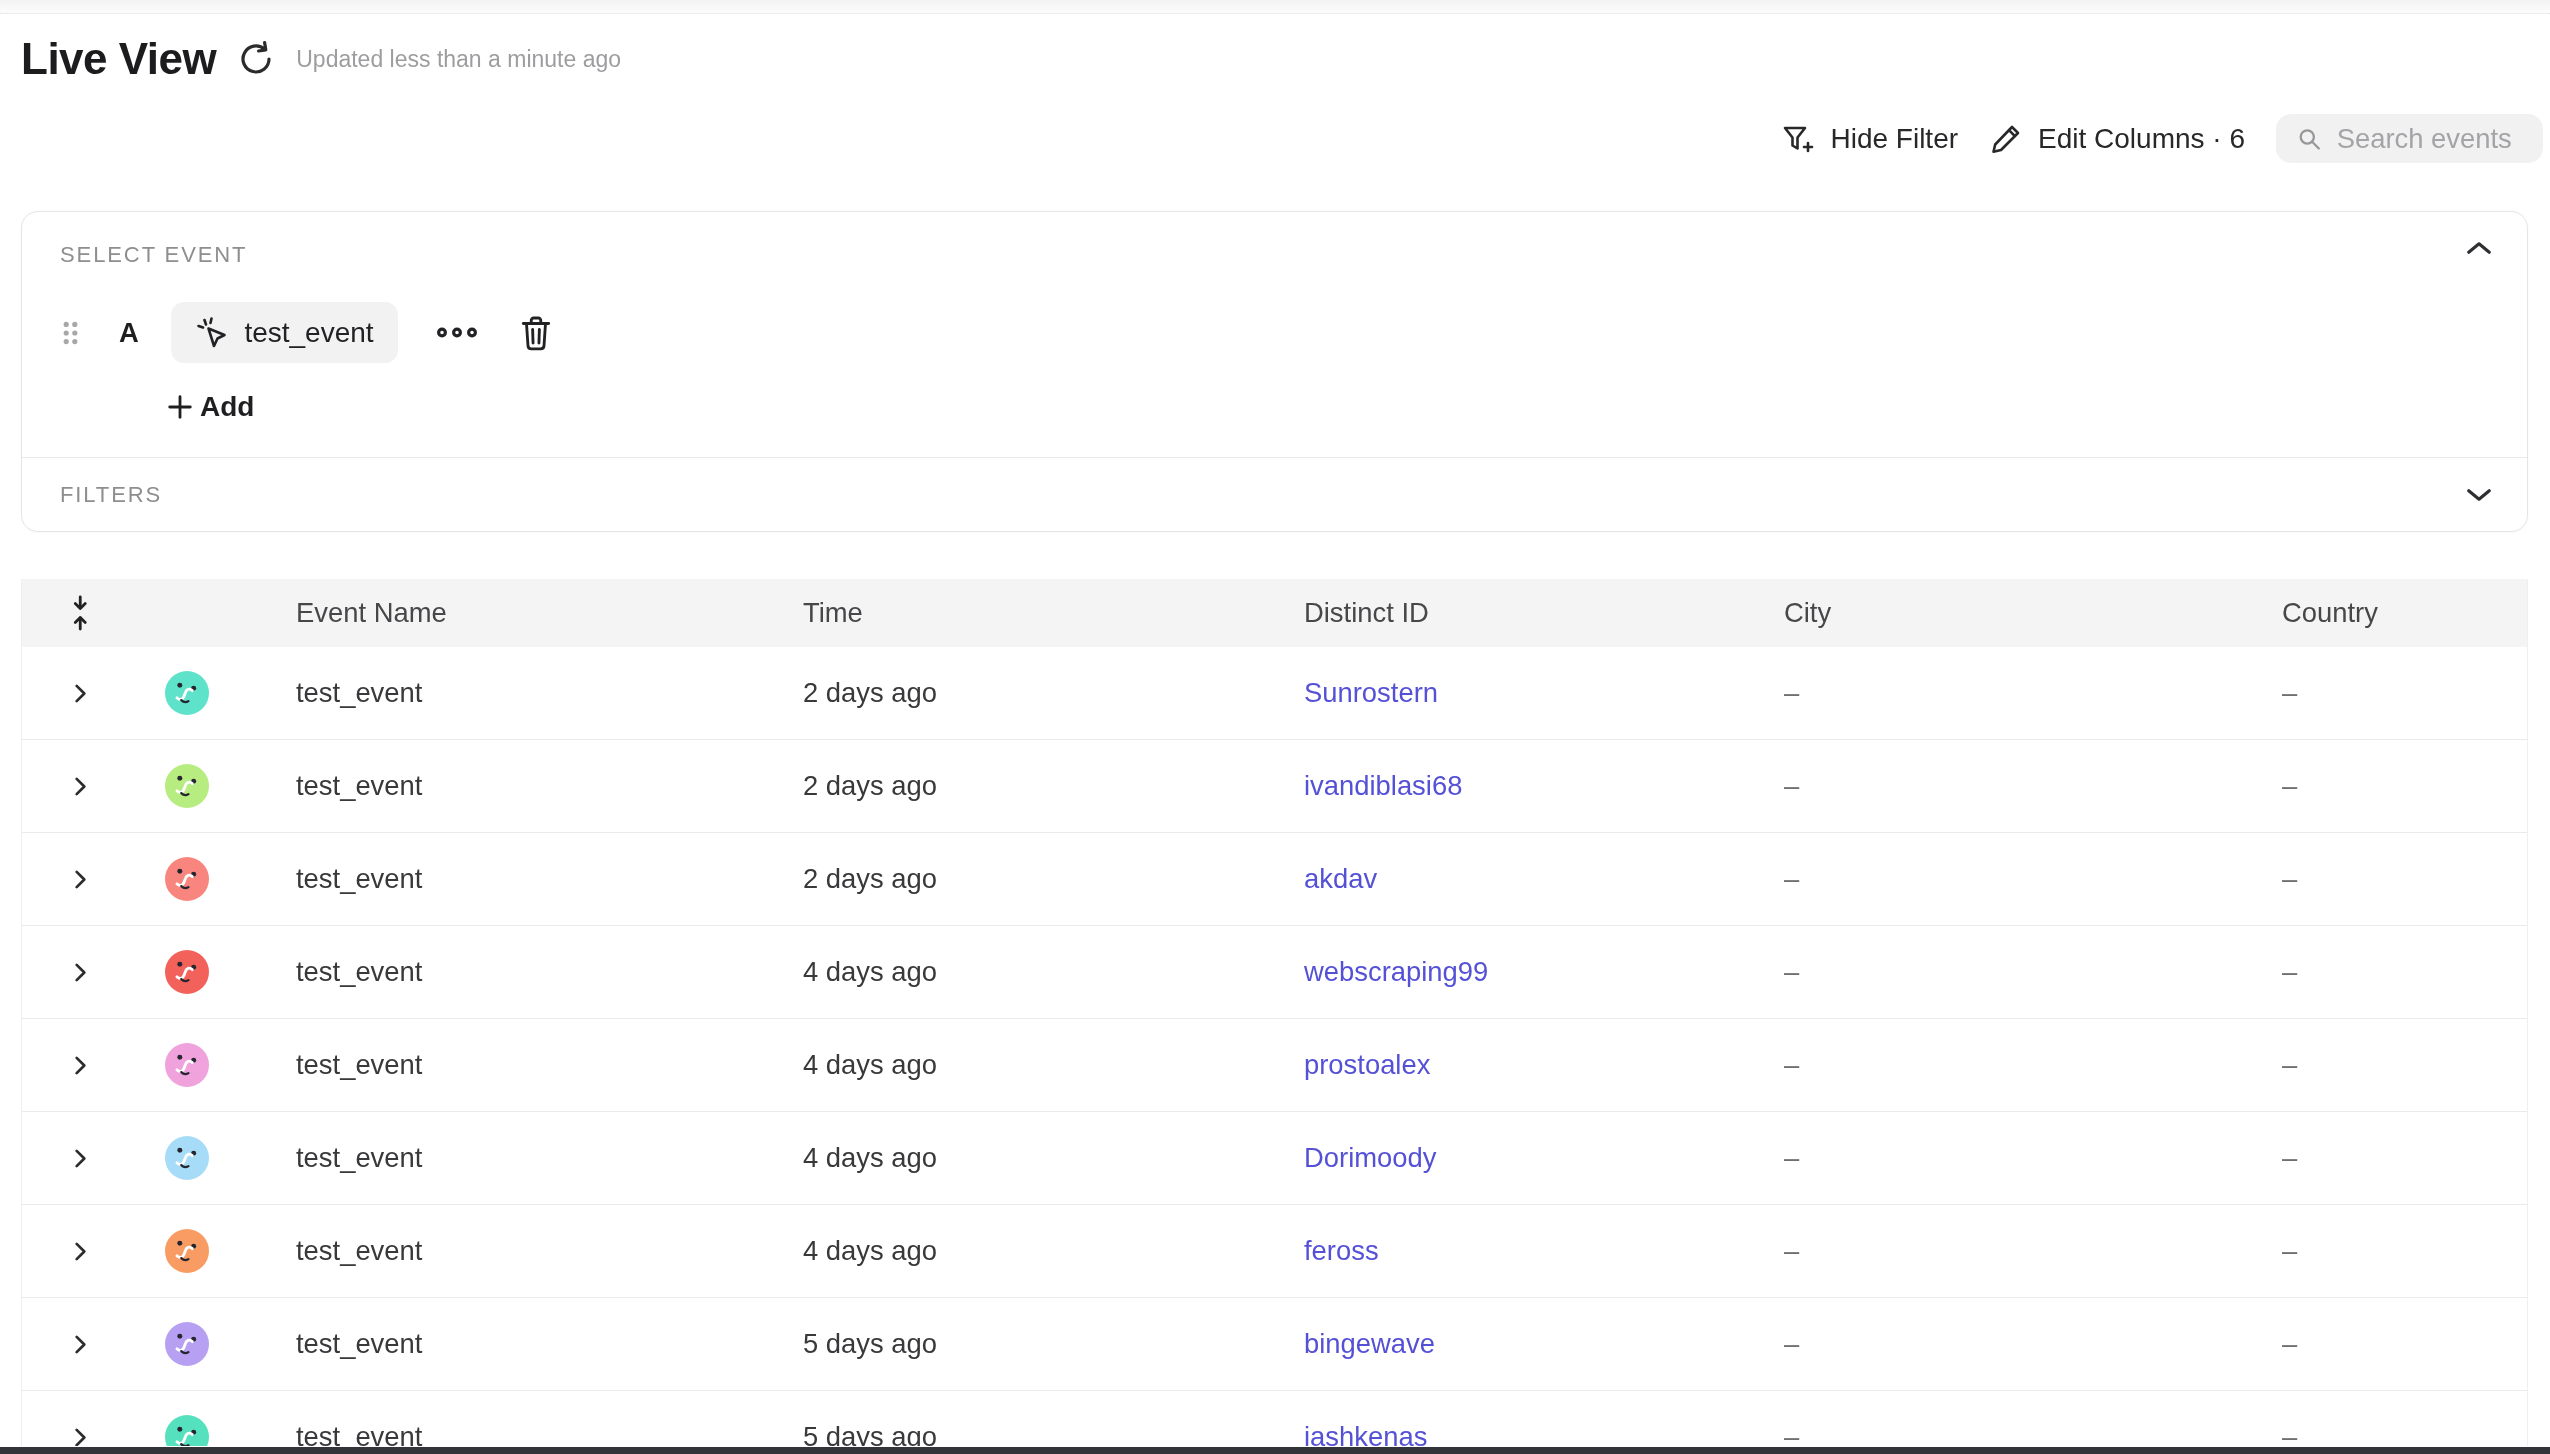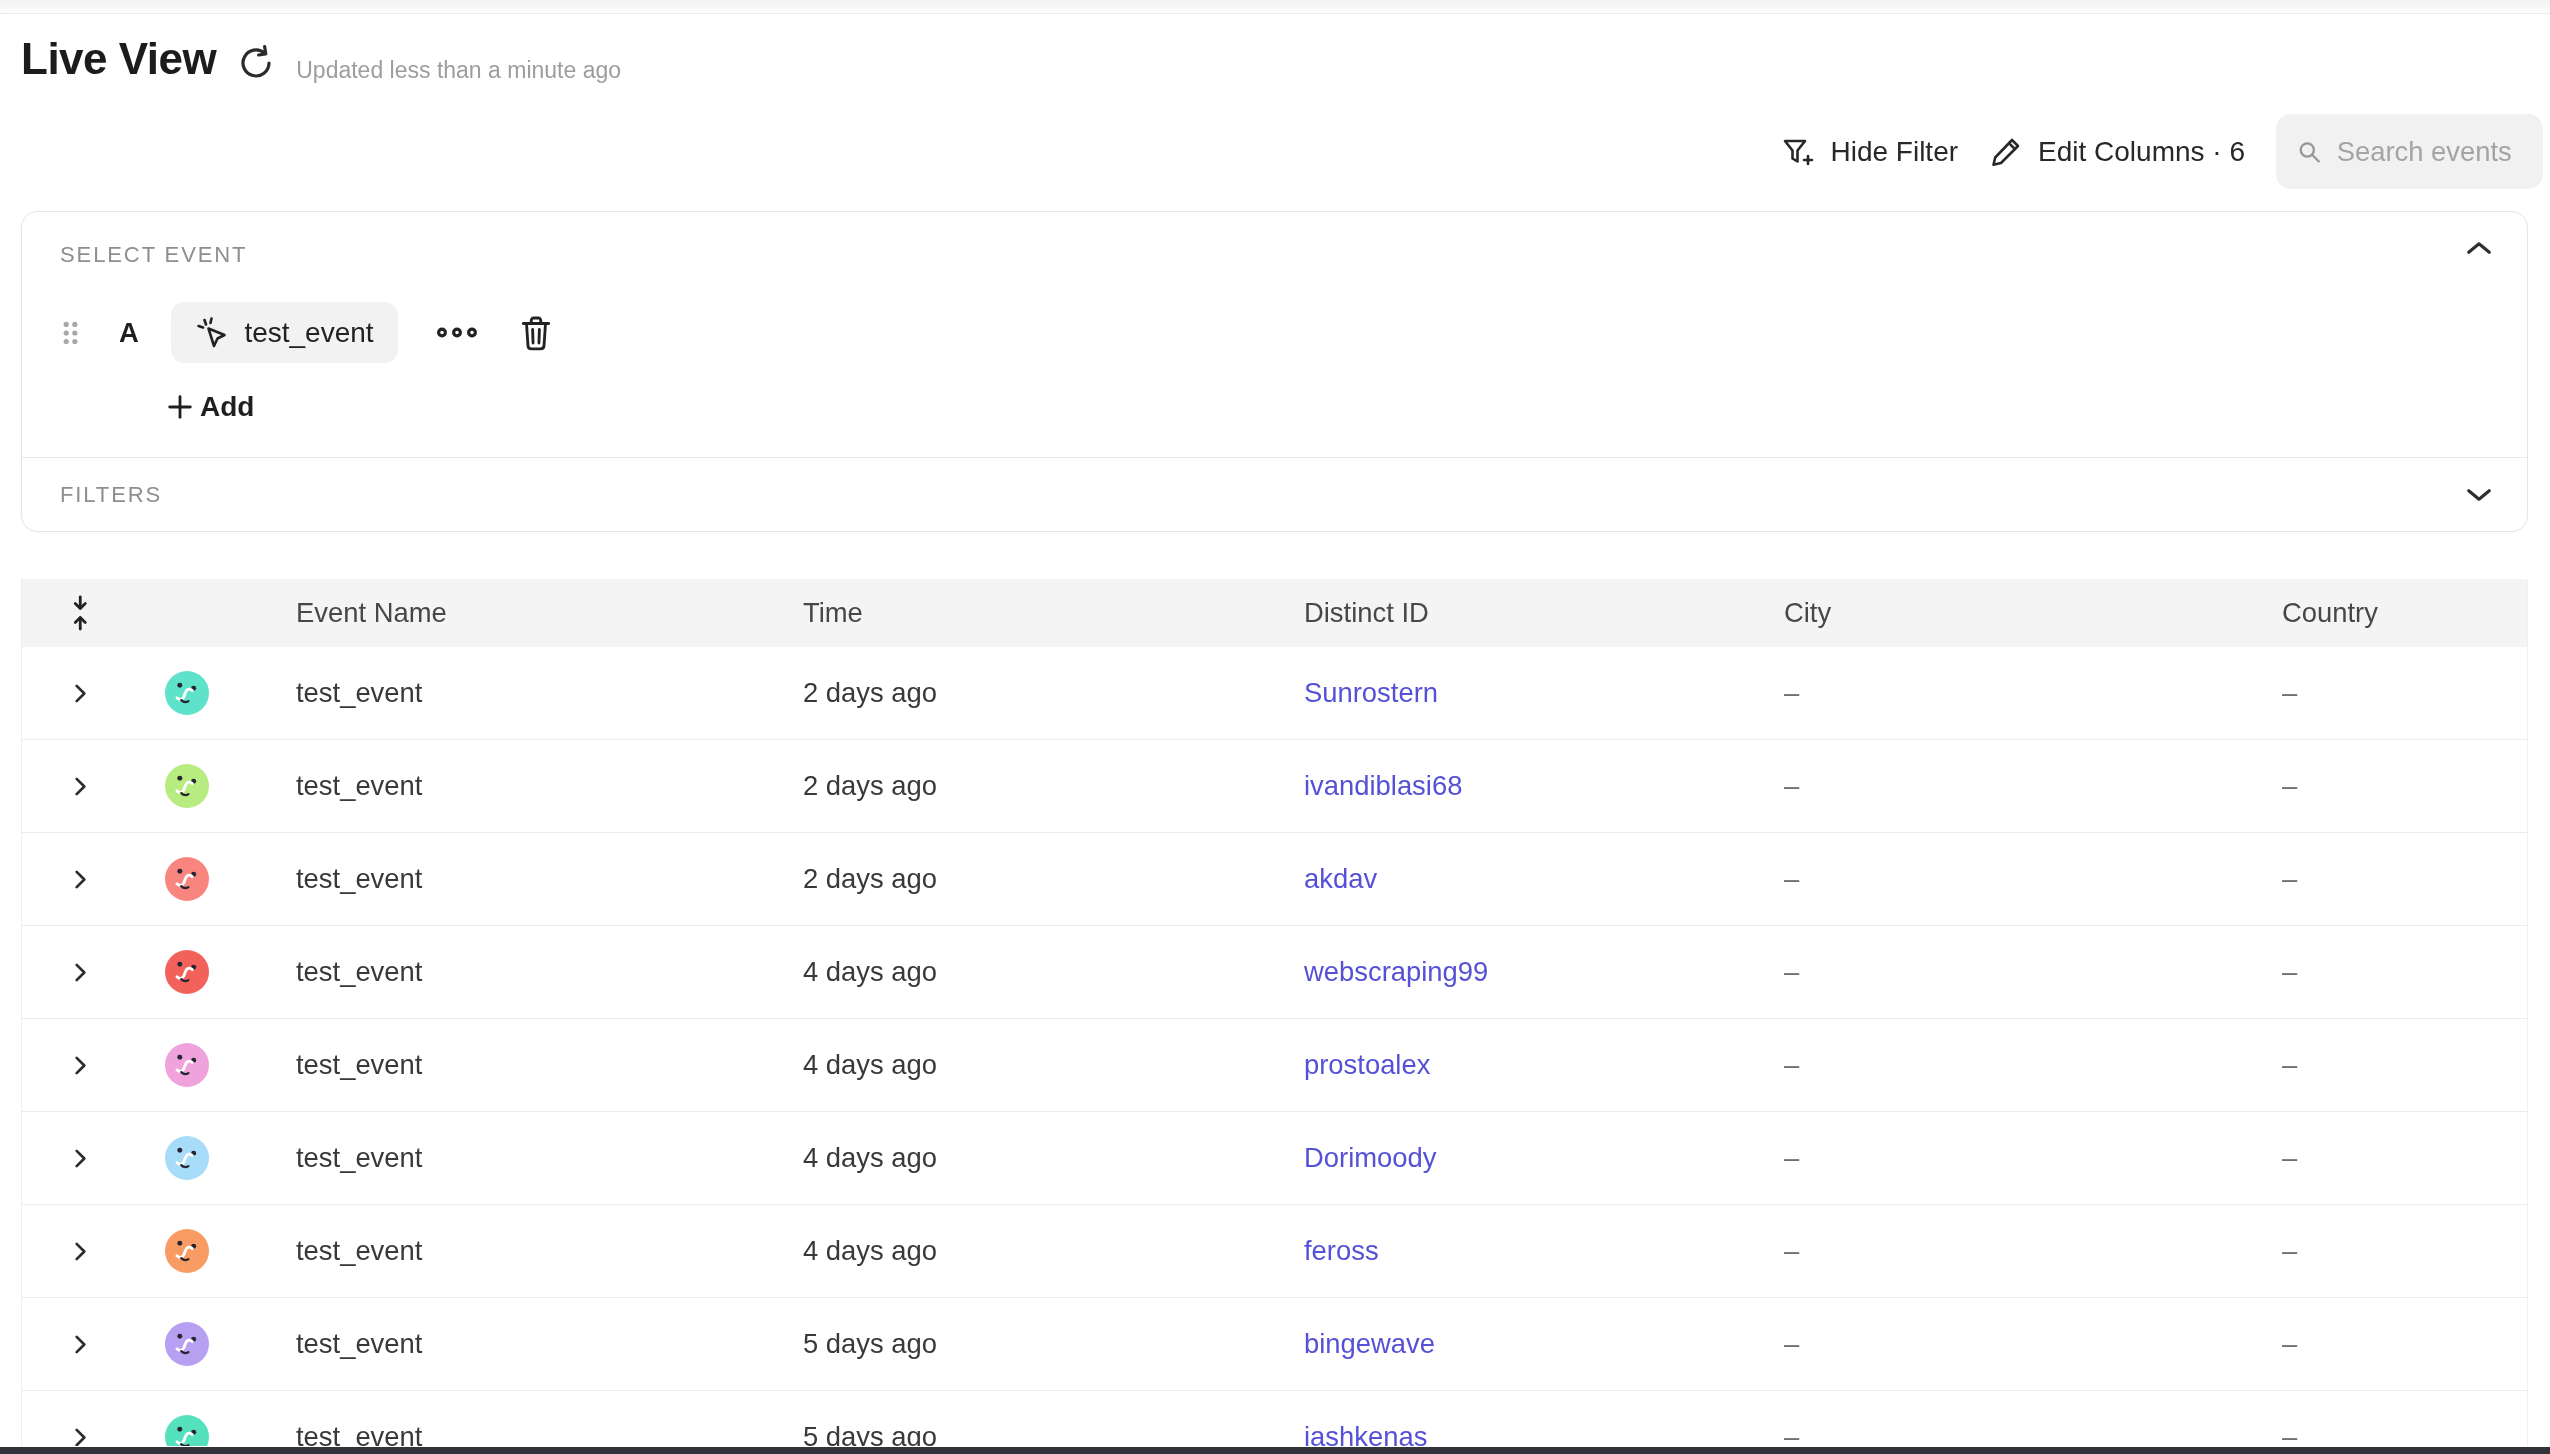--- a/index.html
+++ b/index.html
@@ -9,37 +9,37 @@
     background:#ffffff; color:#2b2b2d; overflow:hidden; position:relative;
   }
   .top-edge {
     position:absolute; top:0; left:0; width:100%; height:14px;
     background:linear-gradient(#f3f3f4, #fcfcfc);
     border-bottom:1.9px dotted #e4e4e6;
   }
   
   .page-header {
     position:absolute; top:34px; left:21px;
-    display:flex; align-items:flex-end; gap:19px;
+    display:flex; align-items:center; gap:19px;
   }
   .page-title { font-size:44px; font-weight:700; color:#1c1c1e; letter-spacing:-0.5px; }
   .refresh-btn { width:42px; height:42px; display:flex; align-items:center; justify-content:center; cursor:pointer; background:none; border:none; }
   .updated-text { font-size:23px; color:#9d9da0; }
   
   .toolbar {
     position:absolute; top:114px; right:7px;
     display:flex; align-items:center; gap:31px;
   }
   .tool-btn {
     display:flex; align-items:center; gap:15px;
     background:none; border:none; cursor:pointer;
     font-family:inherit; font-size:28px; font-weight:500; color:#28282a;
   }
   .search-box {
-    width:267px; height:75px; background:#f1f1f2; border-radius:15px;
+    width:267px; height:49px; background:#f1f1f2; border-radius:15px;
     display:flex; align-items:center; gap:15px; padding:0 21px;
   }
   .search-box input {
     border:none; background:transparent; outline:none; width:100%;
     font-family:inherit; font-size:27.4px; color:#3a3a3c;
   }
   .search-box input::placeholder { color:#a4a4a7; }
   
   .query-panel {
     position:absolute; top:211px; left:21px; width:2507px;

